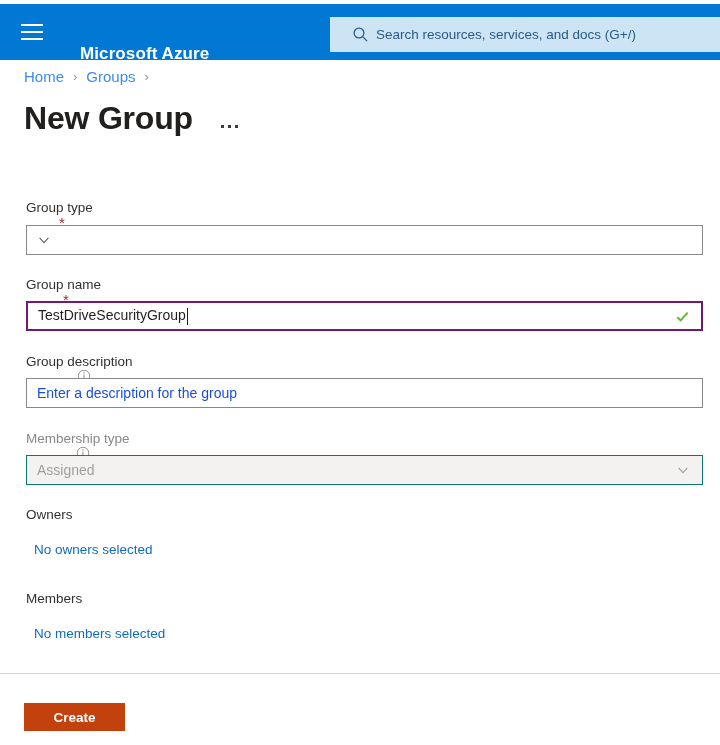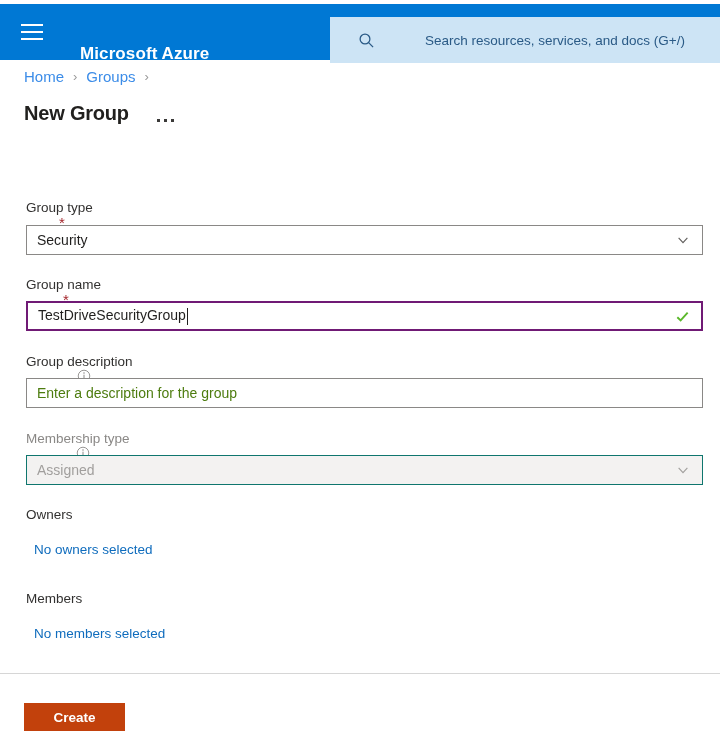--- a/index.html
+++ b/index.html
@@ -53,27 +53,26 @@
     letter-spacing: 0.1px;
     white-space: nowrap;
     cursor: pointer;
     margin-top: 44px;
   }
   .searchbox {
     position: absolute;
     left: 330px;
     top: 13px;
     width: 390px;
-    height: 46px;
+    height: 35px;
     background: #cde4f5;
     display: flex;
     align-items: center;
-    padding-left: 28px;
+    padding-left: 22px;
     cursor: text;
-    gap: 43px;
   }
   .searchbox .mag {
     width: 17px;
     height: 17px;
     flex: 0 0 auto;
     margin-right: 7px;
   }
   .searchbox .ph {
     font-size: 13.5px;
     color: #2a5a86;
@@ -101,21 +100,21 @@
 
   
   .titlerow {
     position: absolute;
     top: 100px;
     left: 24px;
     display: flex;
     align-items: center;
   }
   .pagetitle {
-    font-size: 20px;
+    font-size: 32px;
     font-weight: bold;
     color: #21201e;
     letter-spacing: -0.2px;
   }
   .ellipsis-btn {
     margin-left: 28px;
     display: flex;
     align-items: flex-end;
     gap: 4px;
     height: 26px;
@@ -174,21 +173,21 @@
     border: 2px solid #701a75;
     cursor: text;
   }
   .control.disabled {
     background: #f3f2f1;
     border: 1px solid #0f766e;
     color: #a19f9d;
     cursor: default;
   }
   .control .val { flex: 1 1 auto; white-space: nowrap; }
-  .control .placeholder { flex: 1 1 auto; color: #4d7c0f; white-space: nowrap; }
+  .control .placeholder { flex: 1 1 auto; color: #1d4ed8; white-space: nowrap; }
   .chev {
     width: 14px;
     height: 14px;
     margin-right: 12px;
     flex: 0 0 auto;
   }
   .checkmark {
     width: 15px;
     height: 15px;
     margin-right: 11px;
@@ -285,21 +284,20 @@
   <div class="field-label" style="top:200px;">
     <span>Group type</span>
     <span class="req">*</span>
     <svg class="info-icon" viewBox="0 0 16 16">
       <circle cx="8" cy="8" r="6.6" fill="none" stroke="#8a8886" stroke-width="1"></circle>
       <circle cx="8" cy="4.7" r="0.85" fill="#8a8886"></circle>
       <rect x="7.45" y="6.5" width="1.1" height="5" fill="#8a8886"></rect>
     </svg>
   </div>
   <div class="control" style="top:225px;">
-    <span class="val">Security</span>
     <svg class="chev" viewBox="0 0 16 16">
       <polyline points="3,5.5 8,11 13,5.5" fill="none" stroke="#605e5c" stroke-width="1.3"></polyline>
     </svg>
   </div>
 
   <div class="field-label" style="top:277px;">
     <span>Group name</span>
     <span class="req">*</span>
     <svg class="info-icon" viewBox="0 0 16 16">
       <circle cx="8" cy="8" r="6.6" fill="none" stroke="#8a8886" stroke-width="1"></circle>

